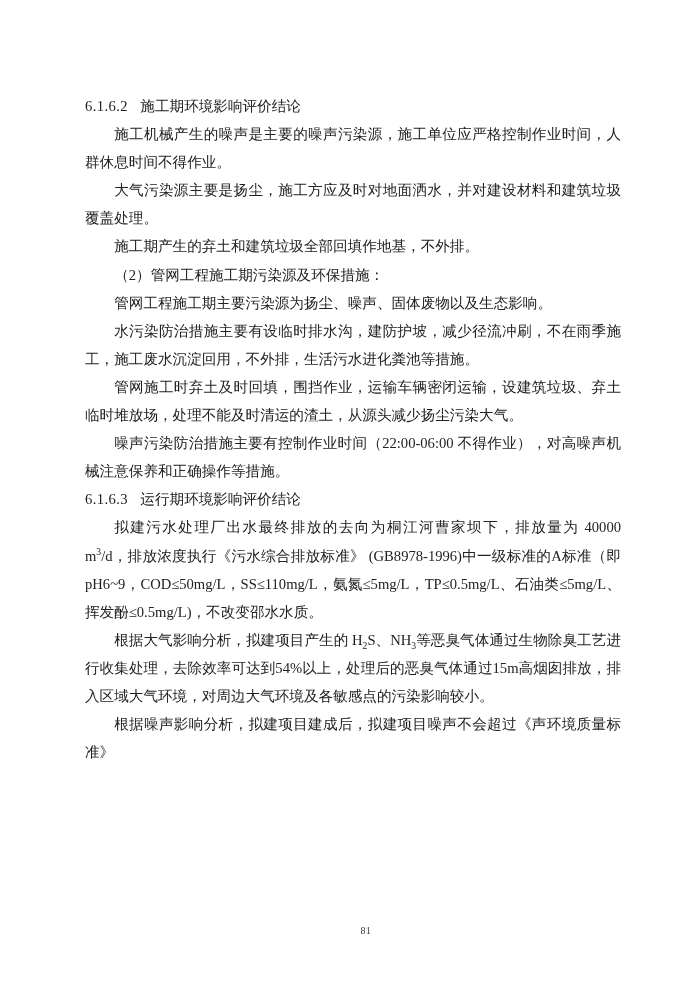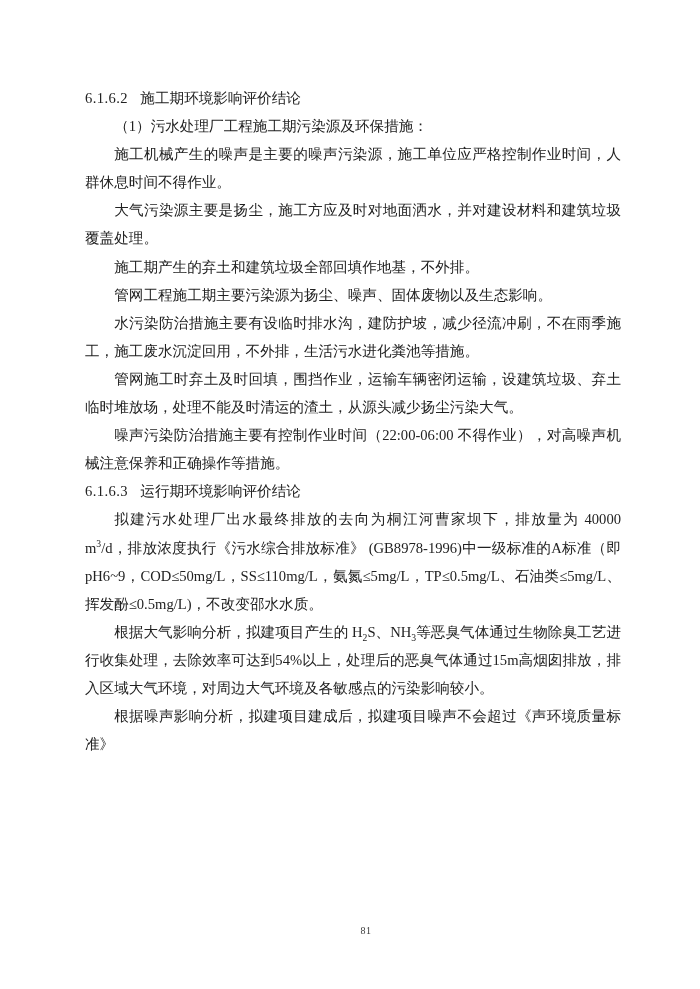--- a/index.html
+++ b/index.html
@@ -13,21 +13,21 @@
     height: 989px;
     margin: 0 auto;
     background: #ffffff;
     overflow: hidden;
     font-family: "Liberation Serif", "DejaVu Serif", serif;
     color: #212121;
   }
   .text-block {
     position: absolute;
     left: 85px;
-    top: 84px;
+    top: 92px;
     width: 536px;
     font-size: 14.6px;
     line-height: 28.1px;
     text-align: justify;
     text-justify: inter-ideograph;
   }
   .text-block p {
     margin: 0;
     padding: 0;
   }
@@ -61,24 +61,24 @@
     letter-spacing: 0.5px;
     color: #3a3a3a;
   }
 </style>
 </head>
 <body>
 
 <div class="page">
   <div class="text-block" id="doc-body">
       <p class="heading"><span class="h-num">6.1.6.2</span><span>施工期环境影响评价结论</span></p>
-      <p class="para"><span>（1）污水处理厂工程施工期污染源及环保措施：</span></p>
       <p class="para"><span>施工机械产生的噪声是主要的噪声污染源，施工单位应严格控制作业时间，人群休息时间不得作业。</span></p>
       <p class="para"><span>大气污染源主要是扬尘，施工方应及时对地面洒水，并对建设材料和建筑垃圾覆盖处理。</span></p>
       <p class="para"><span>施工期产生的弃土和建筑垃圾全部回填作地基，不外排。</span></p>
+      <p class="para"><span>（2）管网工程施工期污染源及环保措施：</span></p>
       <p class="para"><span>管网工程施工期主要污染源为扬尘、噪声、固体废物以及生态影响。</span></p>
       <p class="para"><span>水污染防治措施主要有设临时排水沟，建防护坡，减少径流冲刷，不在雨季施工，施工废水沉淀回用，不外排，生活污水进化粪池等措施。</span></p>
       <p class="para"><span>管网施工时弃土及时回填，围挡作业，运输车辆密闭运输，设建筑垃圾、弃土临时堆放场，处理不能及时清运的渣土，从源头减少扬尘污染大气。</span></p>
       <p class="para"><span>噪声污染防治措施主要有控制作业时间（22:00-06:00 不得作业），对高噪声机械注意保养和正确操作等措施。</span></p>
       <p class="heading"><span class="h-num">6.1.6.3</span><span>运行期环境影响评价结论</span></p>
       <p class="para"><span>拟建污水处理厂出水最终排放的去向为桐江河曹家坝下，排放量为 40000 m</span><sup class="run-sup">3</sup><span>/d，排放浓度执行《污水综合排放标准》 (GB8978-1996)中一级标准的A标准（即 pH6~9，COD≤50mg/L，SS≤110mg/L，氨氮≤5mg/L，TP≤0.5mg/L、石油类≤5mg/L、挥发酚≤0.5mg/L)，不改变邵水水质。</span></p>
       <p class="para"><span>根据大气影响分析，拟建项目产生的 H</span><sub class="run-sub">2</sub><span>S、NH</span><sub class="run-sub">3</sub><span>等恶臭气体通过生物除臭工艺进行收集处理，去除效率可达到54%以上，处理后的恶臭气体通过15m高烟囱排放，排入区域大气环境，对周边大气环境及各敏感点的污染影响较小。</span></p>
       <p class="para"><span>根据噪声影响分析，拟建项目建成后，拟建项目噪声不会超过《声环境质量标准》</span></p>
     </div>
   <div class="footer">

